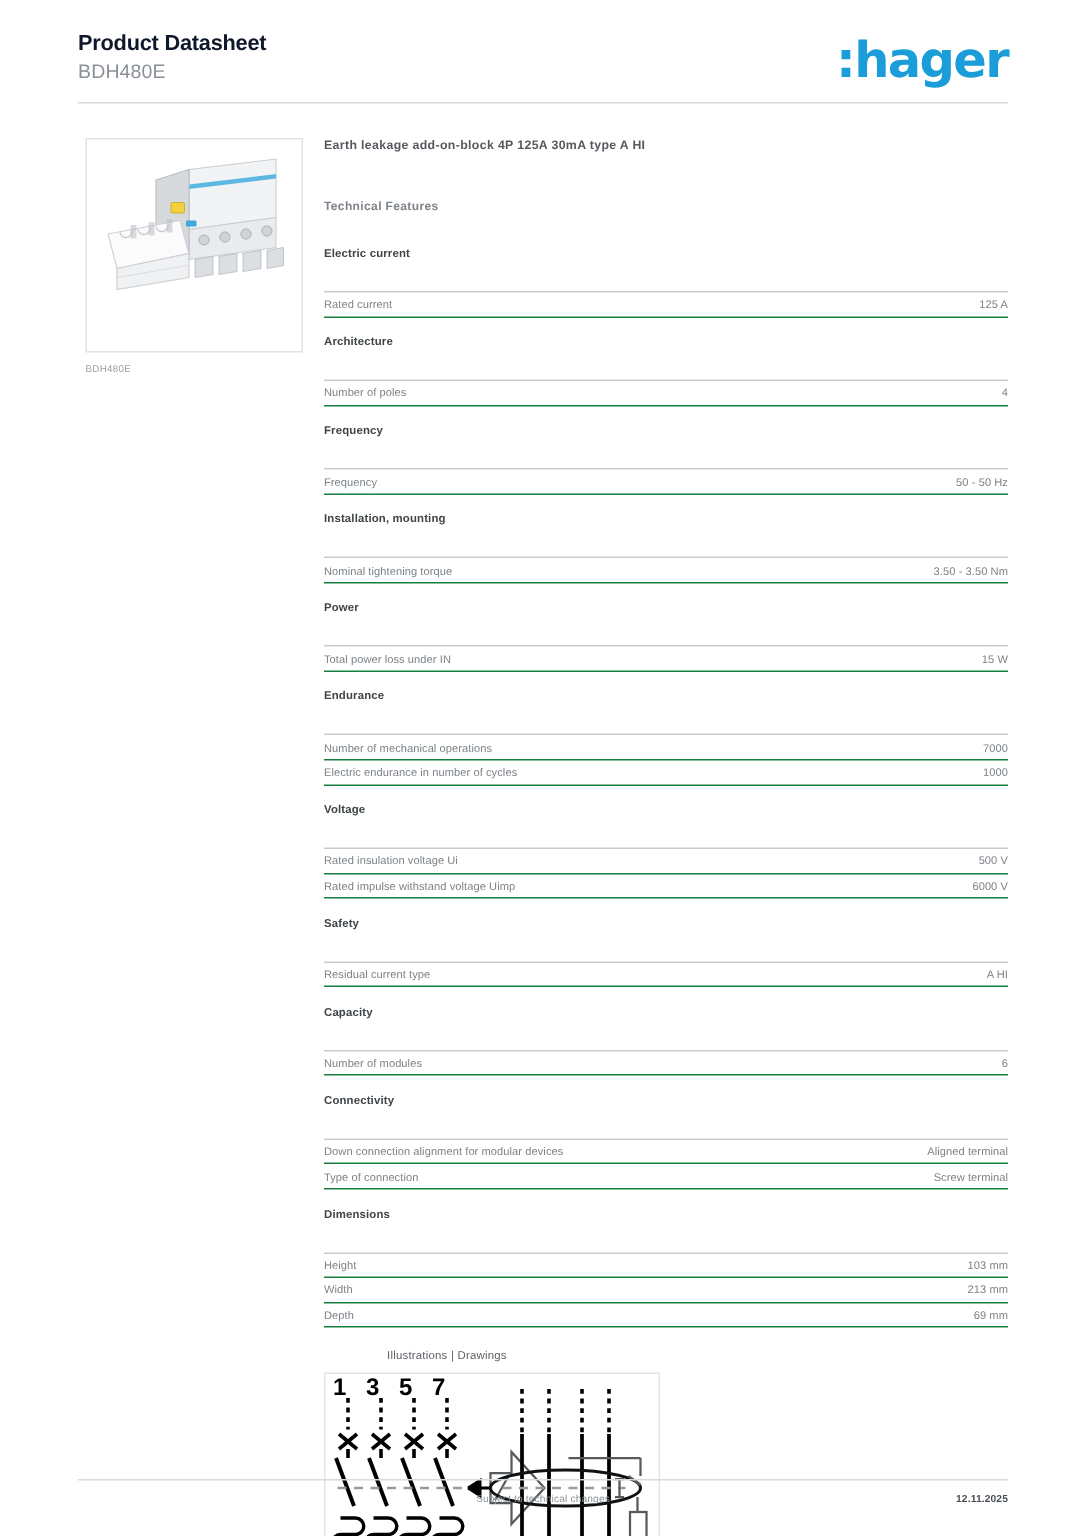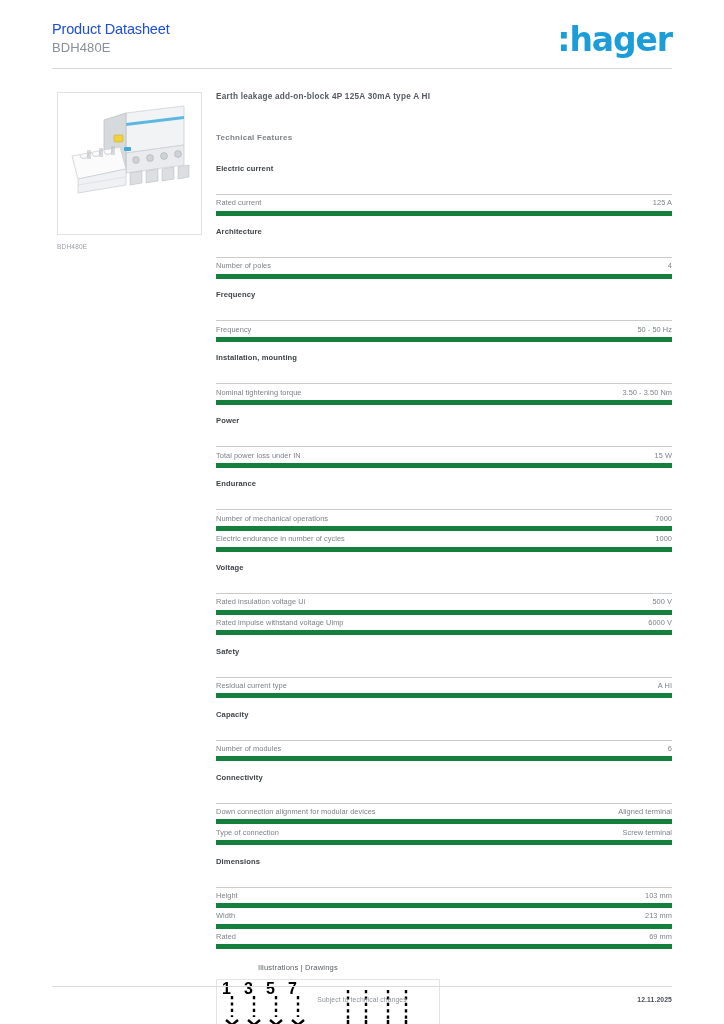--- a/index.html
+++ b/index.html
@@ -28,22 +28,22 @@
     height: 48px;
     display: flex;
     align-items: flex-start;
     justify-content: space-between;
   }
 
   .title-block { padding-top: 1px; }
 
   .doc-title {
     font-size: 14.5px;
-    font-weight: normal;
-    color: #1d4ed8;
+    font-weight: bold;
+    color: #0f172a;
     letter-spacing: -0.15px;
     line-height: 17px;
   }
 
   .doc-subtitle {
     font-size: 13px;
     font-weight: normal;
     color: #8a9096;
     letter-spacing: 0.1px;
     line-height: 16px;
@@ -126,21 +126,21 @@
     border-bottom: 1px solid #c9ccce;
   }
 
   .spec-row {
     display: flex;
     justify-content: space-between;
     align-items: flex-end;
     font-size: 7.4px;
     color: #7c8287;
     padding: 3.4px 0 3.2px 0;
-    border-bottom: 5px solid #15803d;
+    border-bottom: 1px solid #15803d;
     letter-spacing: 0.05px;
   }
 
   .spec-label { white-space: nowrap; }
   .spec-value { white-space: nowrap; text-align: right; }
 
   
   .draw-title {
     font-size: 7.6px;
     font-weight: normal;
@@ -350,21 +350,21 @@
           <div class="group-head">Dimensions</div>
           <div class="spec-row">
             <span class="spec-label">Height</span>
             <span class="spec-value">103 mm</span>
           </div>
           <div class="spec-row">
             <span class="spec-label">Width</span>
             <span class="spec-value">213 mm</span>
           </div>
           <div class="spec-row">
-            <span class="spec-label">Rated</span>
+            <span class="spec-label">Depth</span>
             <span class="spec-value">69 mm</span>
           </div>
         </div>
       </div>
 
     <div class="draw-title">Illustrations | Drawings</div>
 
     <div class="draw-box">
       <svg width="222" height="235" viewBox="0 0 222 235">
         <g stroke="#000000" fill="none" stroke-width="2.1" stroke-linecap="butt">

